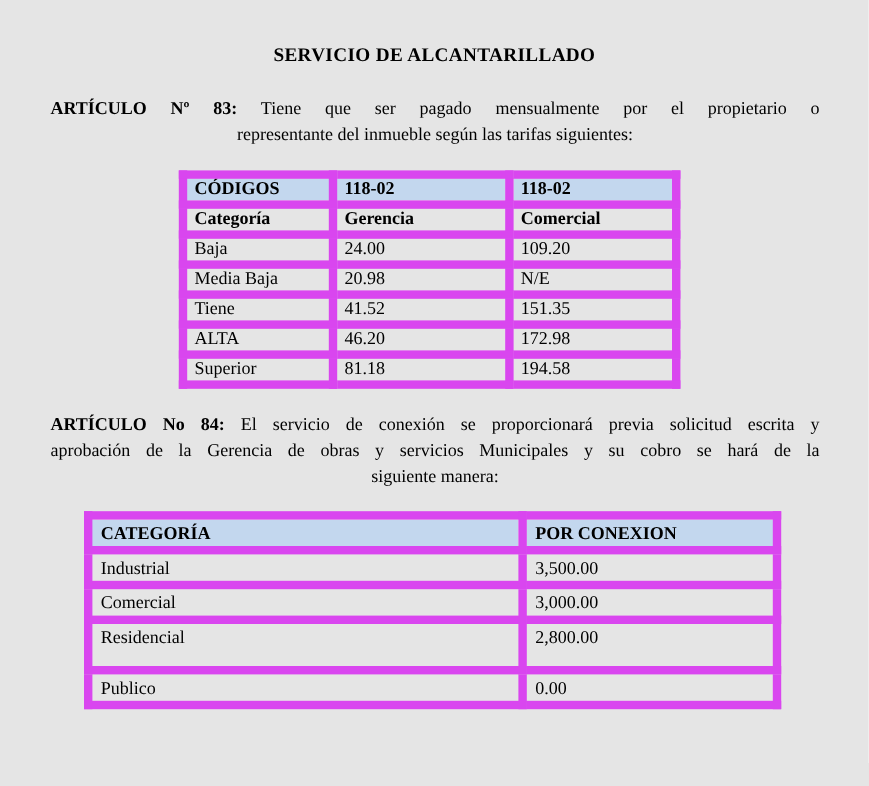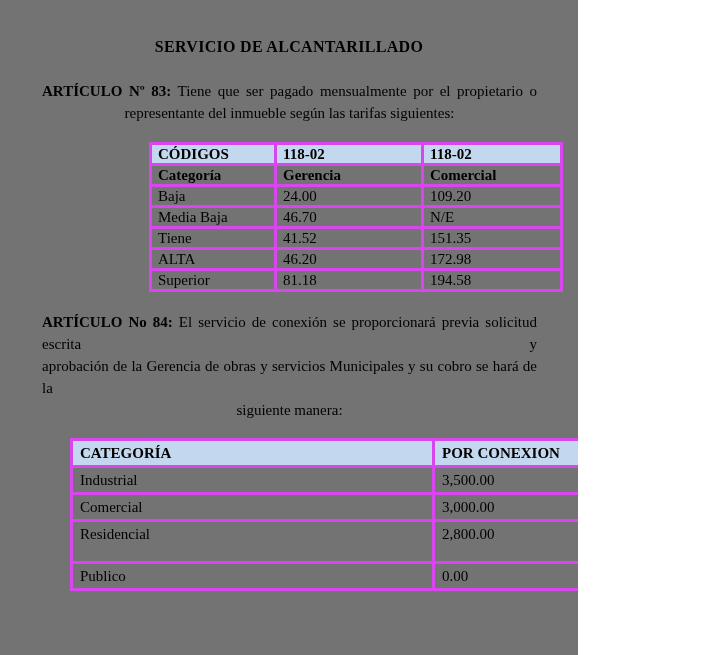--- a/index.html
+++ b/index.html
@@ -1,21 +1,21 @@
 <!DOCTYPE html>
 <html><head>
 <meta charset="utf-8">
 <style>
   * { box-sizing: border-box; }
   html, body { margin: 0; padding: 0; background: #ffffff; }
   .page {
     position: relative;
-    width: 578px;
+    width: 724px;
     height: 655px;
-    background: #737373;
+    background: #e5e5e5;
     font-family: "Liberation Serif", serif;
     color: #000000;
     overflow: hidden;
   }
   .doc-title {
     margin: 38px 0 0 0;
     text-align: center;
     font-size: 16px;
     line-height: 17px;
     font-weight: bold;
@@ -28,21 +28,21 @@
   }
   .para-84 { margin-top: 19px; }
   .line { text-align: center; }
   .line.justify { text-align: justify; text-align-last: justify; }
   .line b { font-weight: bold; margin-top: 12px; }
   table {
     border-collapse: collapse;
     table-layout: fixed;
   }
   td {
-    border: 3px solid #d946ef;
+    border: 7px solid #d946ef;
     font-size: 15px;
     overflow: hidden;
     white-space: nowrap;
   }
   .tariff-table {
     margin: 18px 0 0 149px;
     width: 411px;
   }
   .tariff-table td {
     height: 20px;
@@ -96,21 +96,21 @@
         <td>Gerencia</td>
         <td>Comercial</td>
       </tr>
       <tr>
         <td>Baja</td>
         <td>24.00</td>
         <td>109.20</td>
       </tr>
       <tr>
         <td>Media Baja</td>
-        <td>46.70</td>
+        <td>20.98</td>
         <td>N/E</td>
       </tr>
       <tr>
         <td>Tiene</td>
         <td>41.52</td>
         <td>151.35</td>
       </tr>
       <tr>
         <td>ALTA</td>
         <td>46.20</td>

